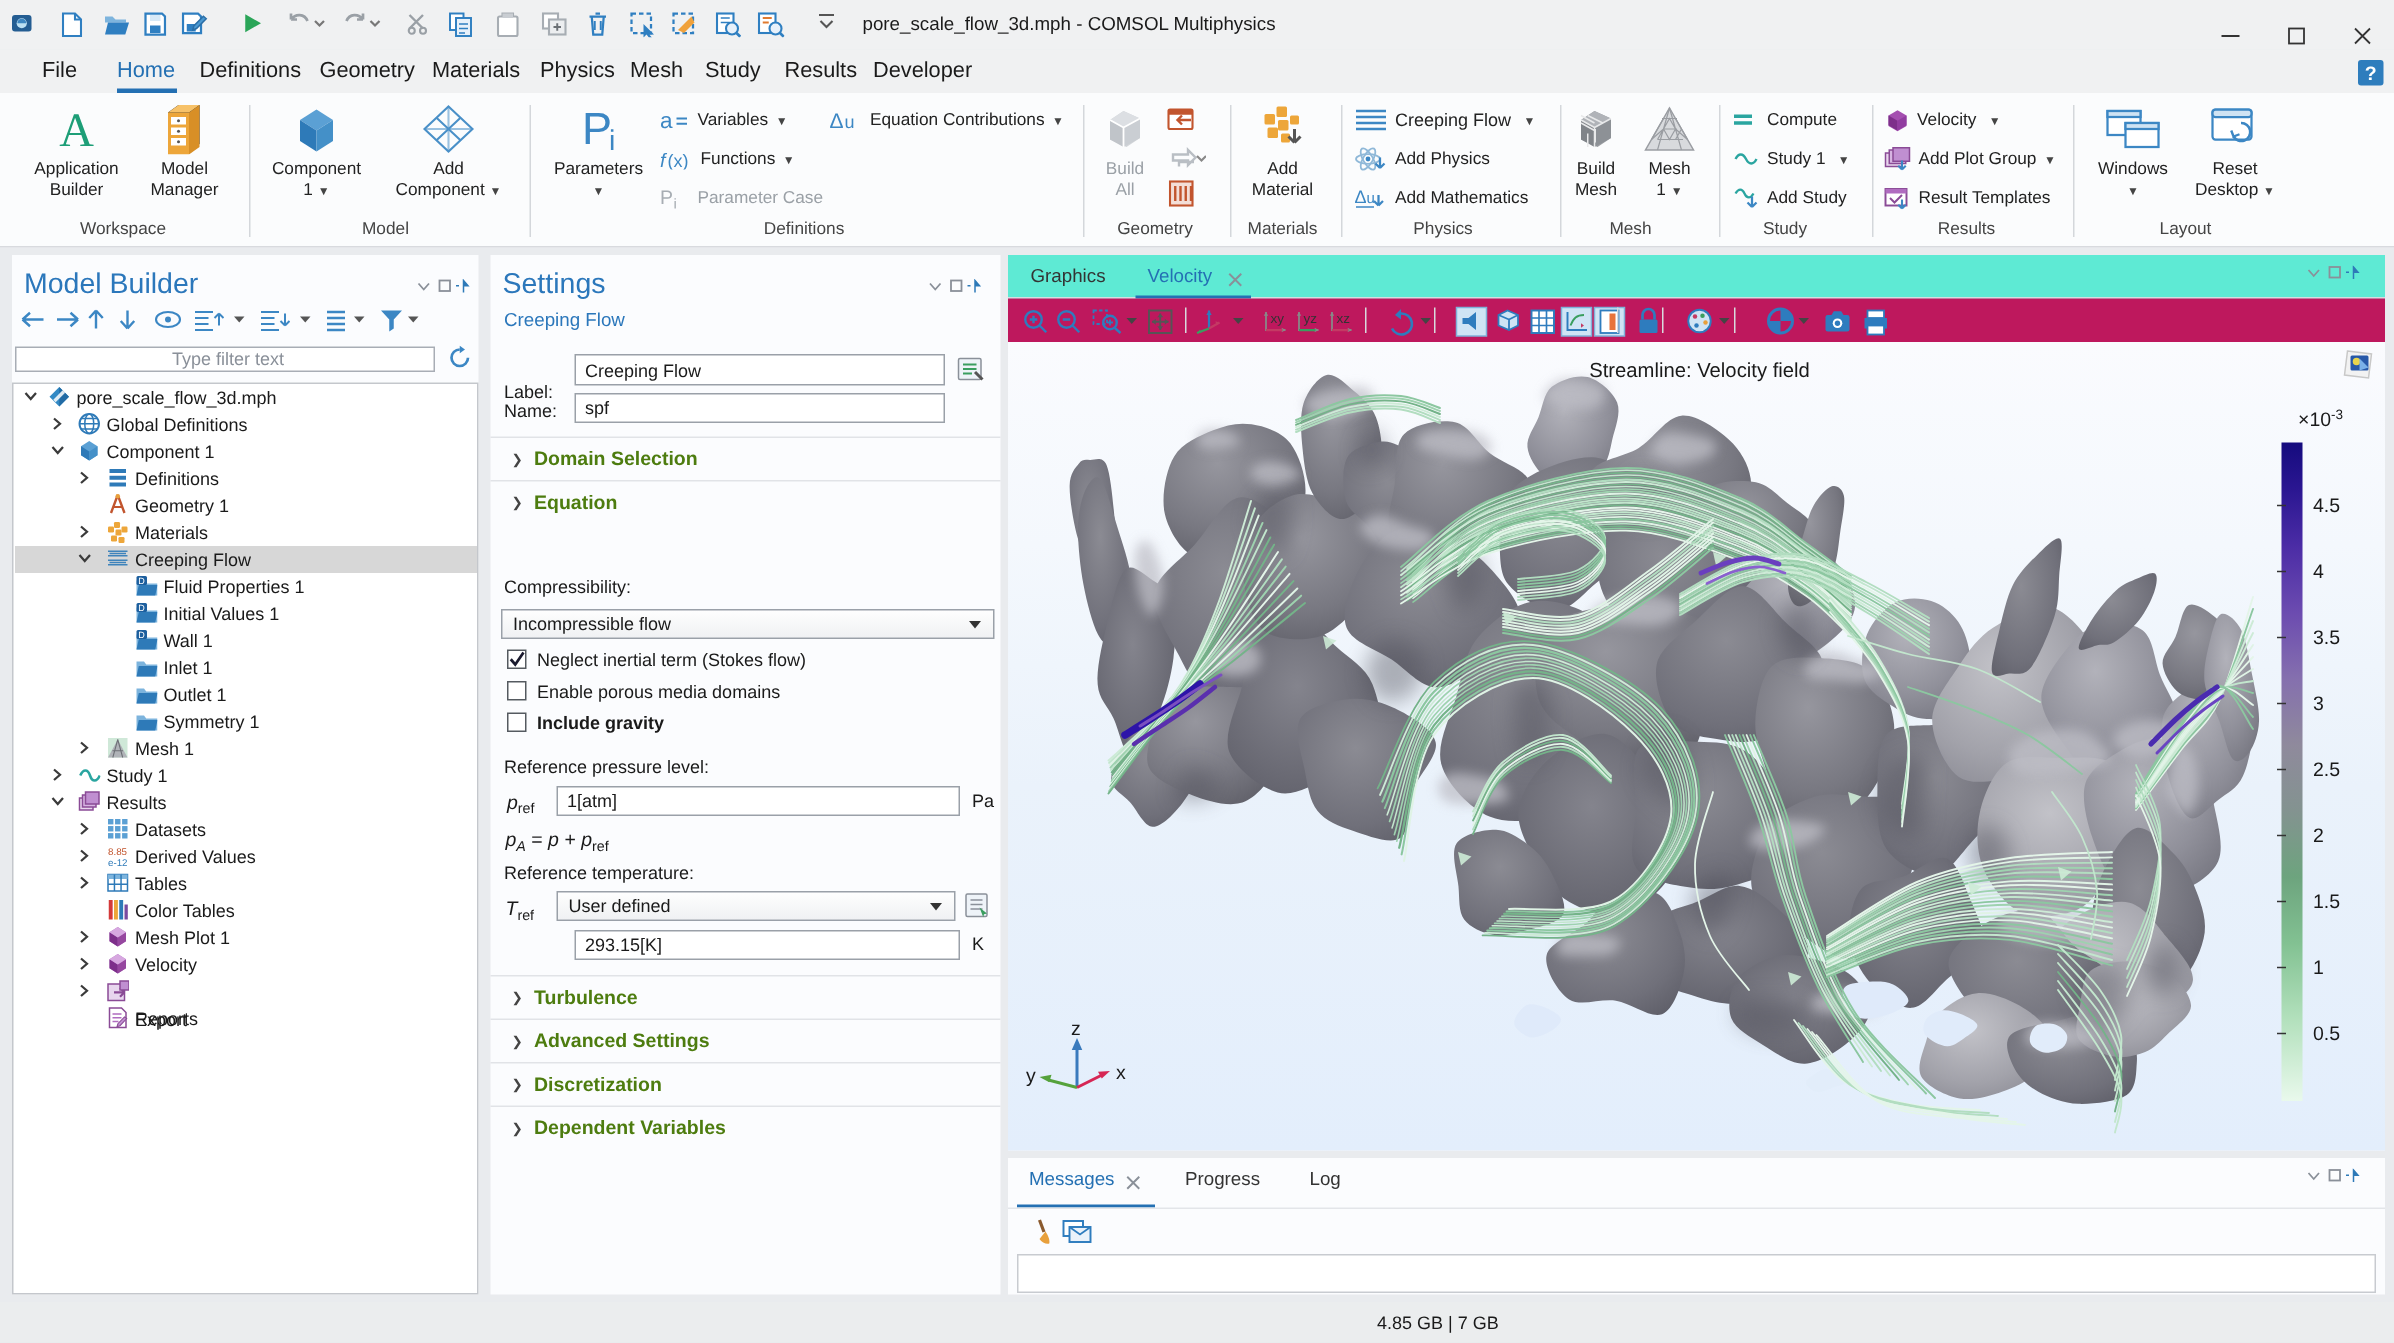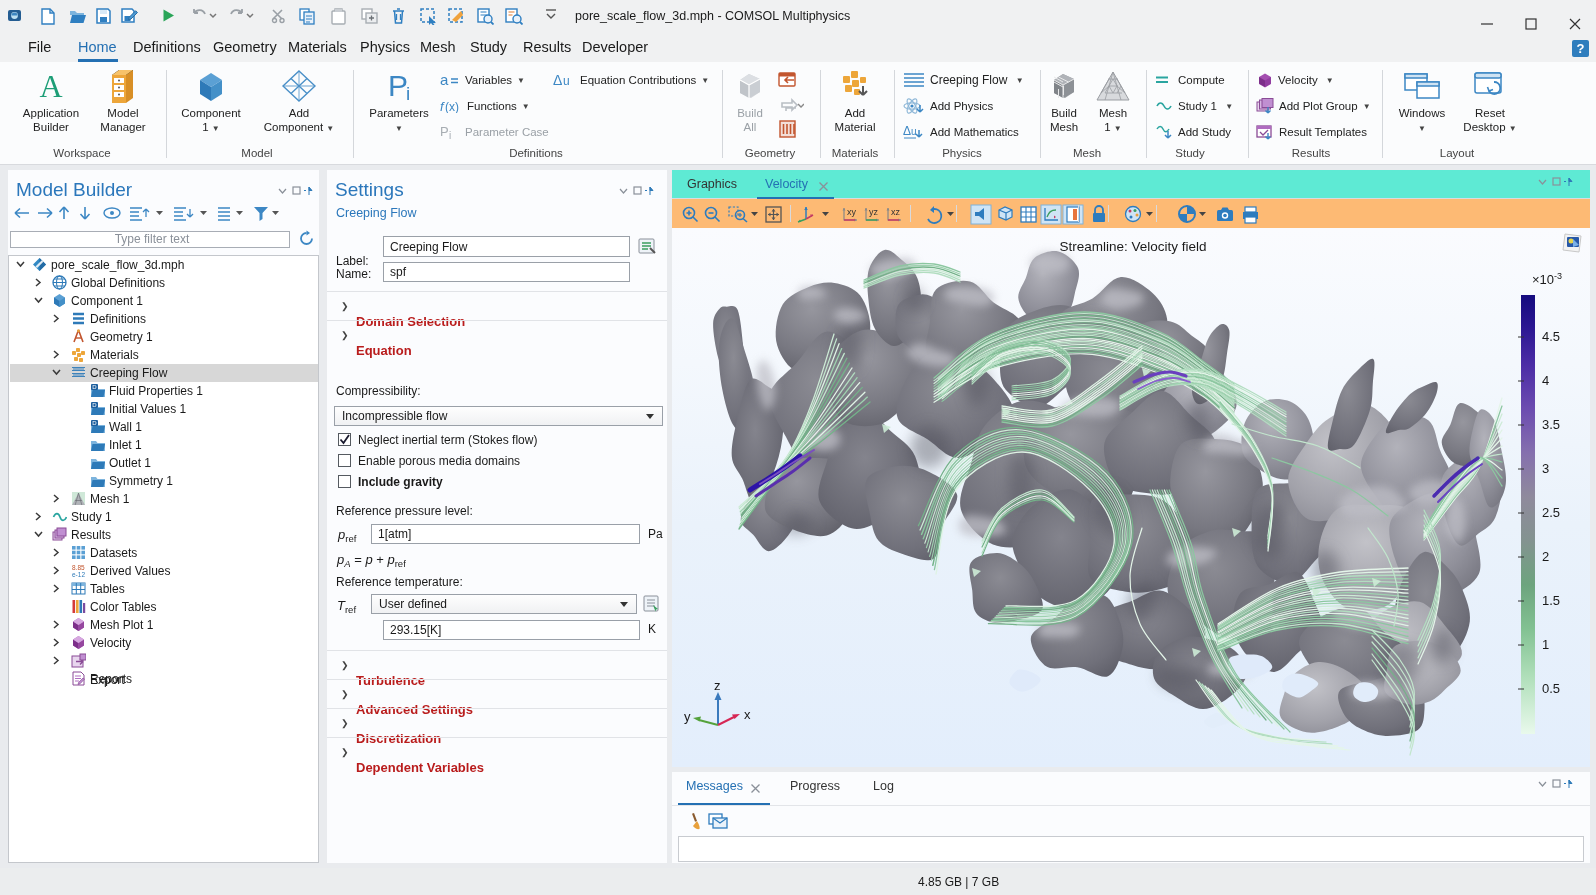--- a/index.html
+++ b/index.html
@@ -32,28 +32,28 @@
 .phead { position:absolute; left:8px; top:9px; font-size:19px; color:#2b77bb; }
 
 #treebox { position:absolute; left:0; top:85px; width:311px; height:608px; background:#fff; border:1px solid #c4c7cc; }
 .trow { position:absolute; height:18px; font-size:12px; color:#1a1a1a; display:flex; align-items:center; white-space:nowrap; }
 #filterbox { position:absolute; left:2px; top:61px; width:280px; height:17px; border:1px solid #a8adb5; background:#fff; font-size:12px; color:#8a9099; padding-left:4px; line-height:15px;}
 
 .slabel { position:absolute; font-size:12px; color:#1a1a1a; }
 .sinput { position:absolute; border:1px solid #9aa0a8; background:#fff; font-size:12px; color:#1a1a1a; padding-left:6px; display:flex; align-items:center; }
 .ssec { position:absolute; left:0; width:340px; height:29px; border-top:1px solid #e1e3e7; }
 .ssec .arr { position:absolute; left:14px; top:9px; font-size:9px; color:#444; }
-.ssec .st { position:absolute; left:29px; top:22px; font-size:13px; font-weight:bold; color:#b91c1c; }
+.ssec .st { position:absolute; left:29px; top:6px; font-size:13px; font-weight:bold; color:#4d7c0f; }
 .cb { position:absolute; width:13px; height:13px; border:1px solid #555a60; background:#fff; }
 .dd { position:absolute; border:1px solid #9aa0a8; background:linear-gradient(#fefefe,#f0f1f3); font-size:12px; color:#1a1a1a; display:flex; align-items:center; padding-left:7px; }
 .ddarr { position:absolute; right:8px; top:8px; width:0; height:0; border-left:4px solid transparent; border-right:4px solid transparent; border-top:5px solid #333; }
 
 #gtabs { position:absolute; left:0; top:0; width:918px; height:29px; border-bottom:1px solid #d9dbe0; background:#5eead4; }
 .gtab { position:absolute; top:7px; font-size:12.5px; color:#333; }
-#gtoolbar { position:absolute; left:0; top:29px; width:918px; height:29px; background:#fdba74; }
+#gtoolbar { position:absolute; left:0; top:29px; width:918px; height:29px; background:#be185d; }
 #gtoolbar svg { position:absolute; top:5px; }
 .tsep { position:absolute; top:6px; height:17px; width:1px; background:#d8dade; }
 
 #msgs { position:absolute; left:672px; top:772px; width:918px; height:91px; background:#fbfcfe; }
 
 #statusbar { position:absolute; left:0; top:868px; width:1596px; height:27px; background:#ebedee; font-size:12px; color:#1a1a1a; }
 </style>
 </head>
 <body>
 

